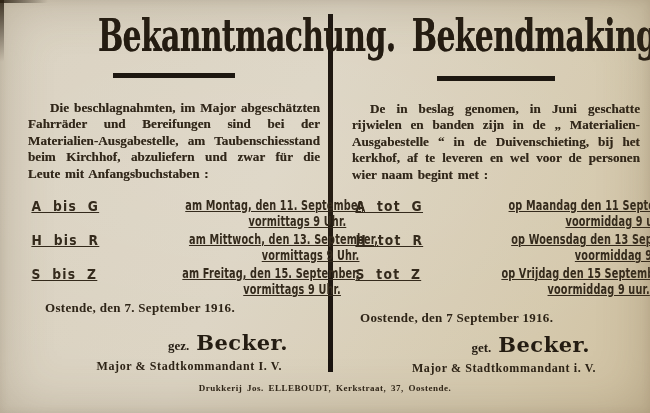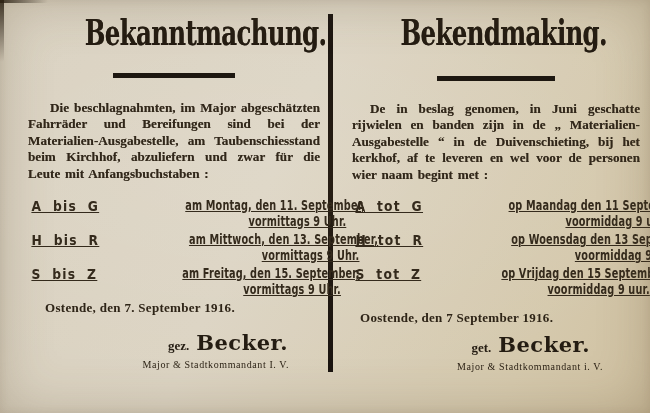--- a/index.html
+++ b/index.html
@@ -20,21 +20,21 @@
     background:linear-gradient(to bottom, rgba(26,19,10,0.85), rgba(26,19,10,0)); }
 
   .divider { position:absolute; left:328px; top:14px; width:5px; height:358px;
     background:linear-gradient(to bottom, #1a1410, #261d13 45%, #1a1410); }
 
   .col { position:absolute; top:0; height:413px; }
   .col-left  { left:28px;  width:292px; }
   .col-right { left:352px; width:288px; }
 
   .title { position:absolute; top:14px; left:0; right:0; text-align:center;
-    font-family:"DejaVu Serif", serif; font-weight:bold; font-size:36px; line-height:1;
+    font-family:"DejaVu Serif", serif; font-weight:bold; font-size:44px; line-height:1;
     color:#241c12; white-space:nowrap;
     text-shadow:0 0 0.5px rgba(36,28,18,0.65); }
   .cond { display:inline-block; transform:scaleX(0.68); transform-origin:50% 20%; letter-spacing:-1px; }
 
   .title-rule { position:absolute; left:50%; transform:translateX(-50%);
     width:122px; height:5px; background:#1d1710; }
   .col-left  .title-rule { top:73px; }
   .col-right .title-rule { top:76px; width:118px; }
 
   .para { position:absolute; top:100px; left:0; right:0;
@@ -57,22 +57,22 @@
     letter-spacing:0.3px; white-space:nowrap;text-align:right; }
   .col-left  .dateline { top:300px; left:17px; }
   .col-right .dateline { top:302px; left:8px;margin-top:8px; }
 
   .sig { position:absolute; left:0; right:0; text-align:right; color:#241c12; white-space:nowrap; }
   .col-left  .sig { top:330px; padding-right:32px; }
   .col-right .sig { top:332px; padding-right:50px; }
   .sig-prefix { font-family:"Liberation Serif", serif; font-weight:bold; font-size:13px; margin-right:7px; }
   .sig-name { font-family:"DejaVu Serif", serif; font-weight:bold; font-size:21px; letter-spacing:0.5px; }
 
-  .sig-role { position:absolute; left:0; right:4px; text-align:right;
-    font-weight:normal; font-size:10px; letter-spacing:0.6px; color:#2e2417; white-space:nowrap; }
+  .sig-role { position:absolute; left:0; right:11px; text-align:right;
+    font-weight:bold; font-size:12px; letter-spacing:0.6px; color:#2e2417; white-space:nowrap; }
   .col-left  .sig-role { top:359px; padding-right:27px; }
   .col-right .sig-role { top:361px; padding-right:33px; }
 
   .printer { position:absolute; top:383px; left:0; width:100%; text-align:center;
     font-weight:bold; font-size:9px; letter-spacing:0.5px; word-spacing:2px; color:#2e2417; }
 </style>
 </head>
 <body>
 
 <div class="stage">
@@ -153,13 +153,14 @@
     </div>
 
     <div class="dateline">Oostende, den 7 September 1916.</div>
 
     <div class="sig">
       <span class="sig-prefix">get.</span><span class="sig-name">Becker.</span>
     </div>
     <div class="sig-role">Major &amp; Stadtkommandant i. V.</div>
   </div>
 
+  <div class="printer">Drukkerij Jos. ELLEBOUDT, Kerkstraat, 37, Oostende.</div>
 </div>
 
 </body></html>

